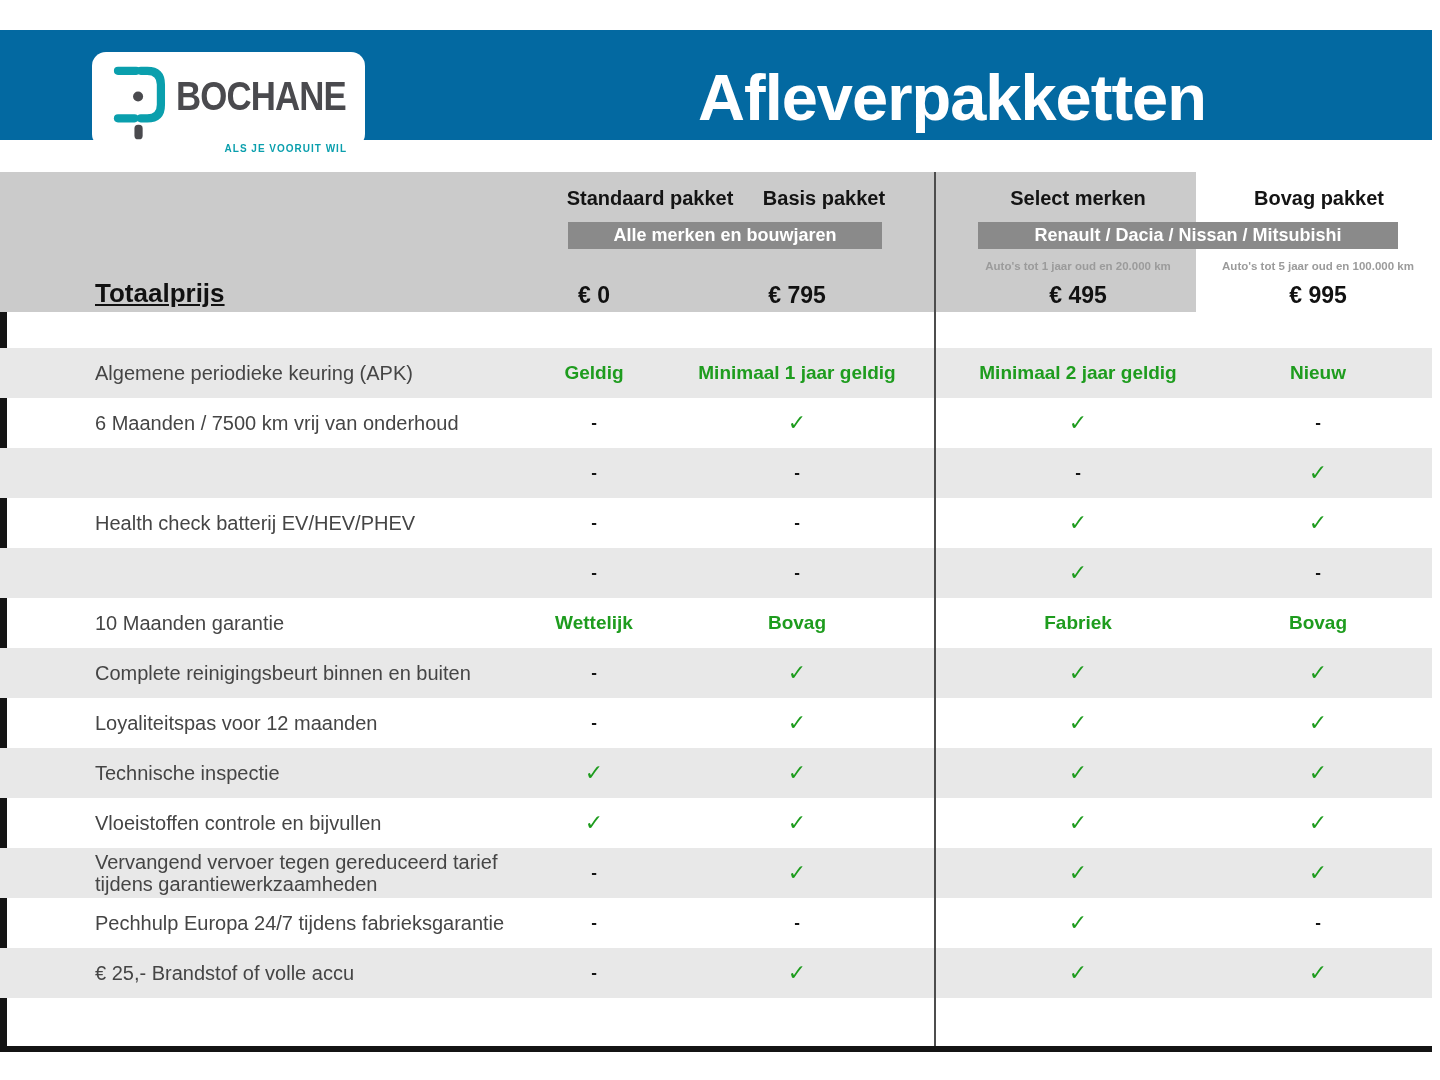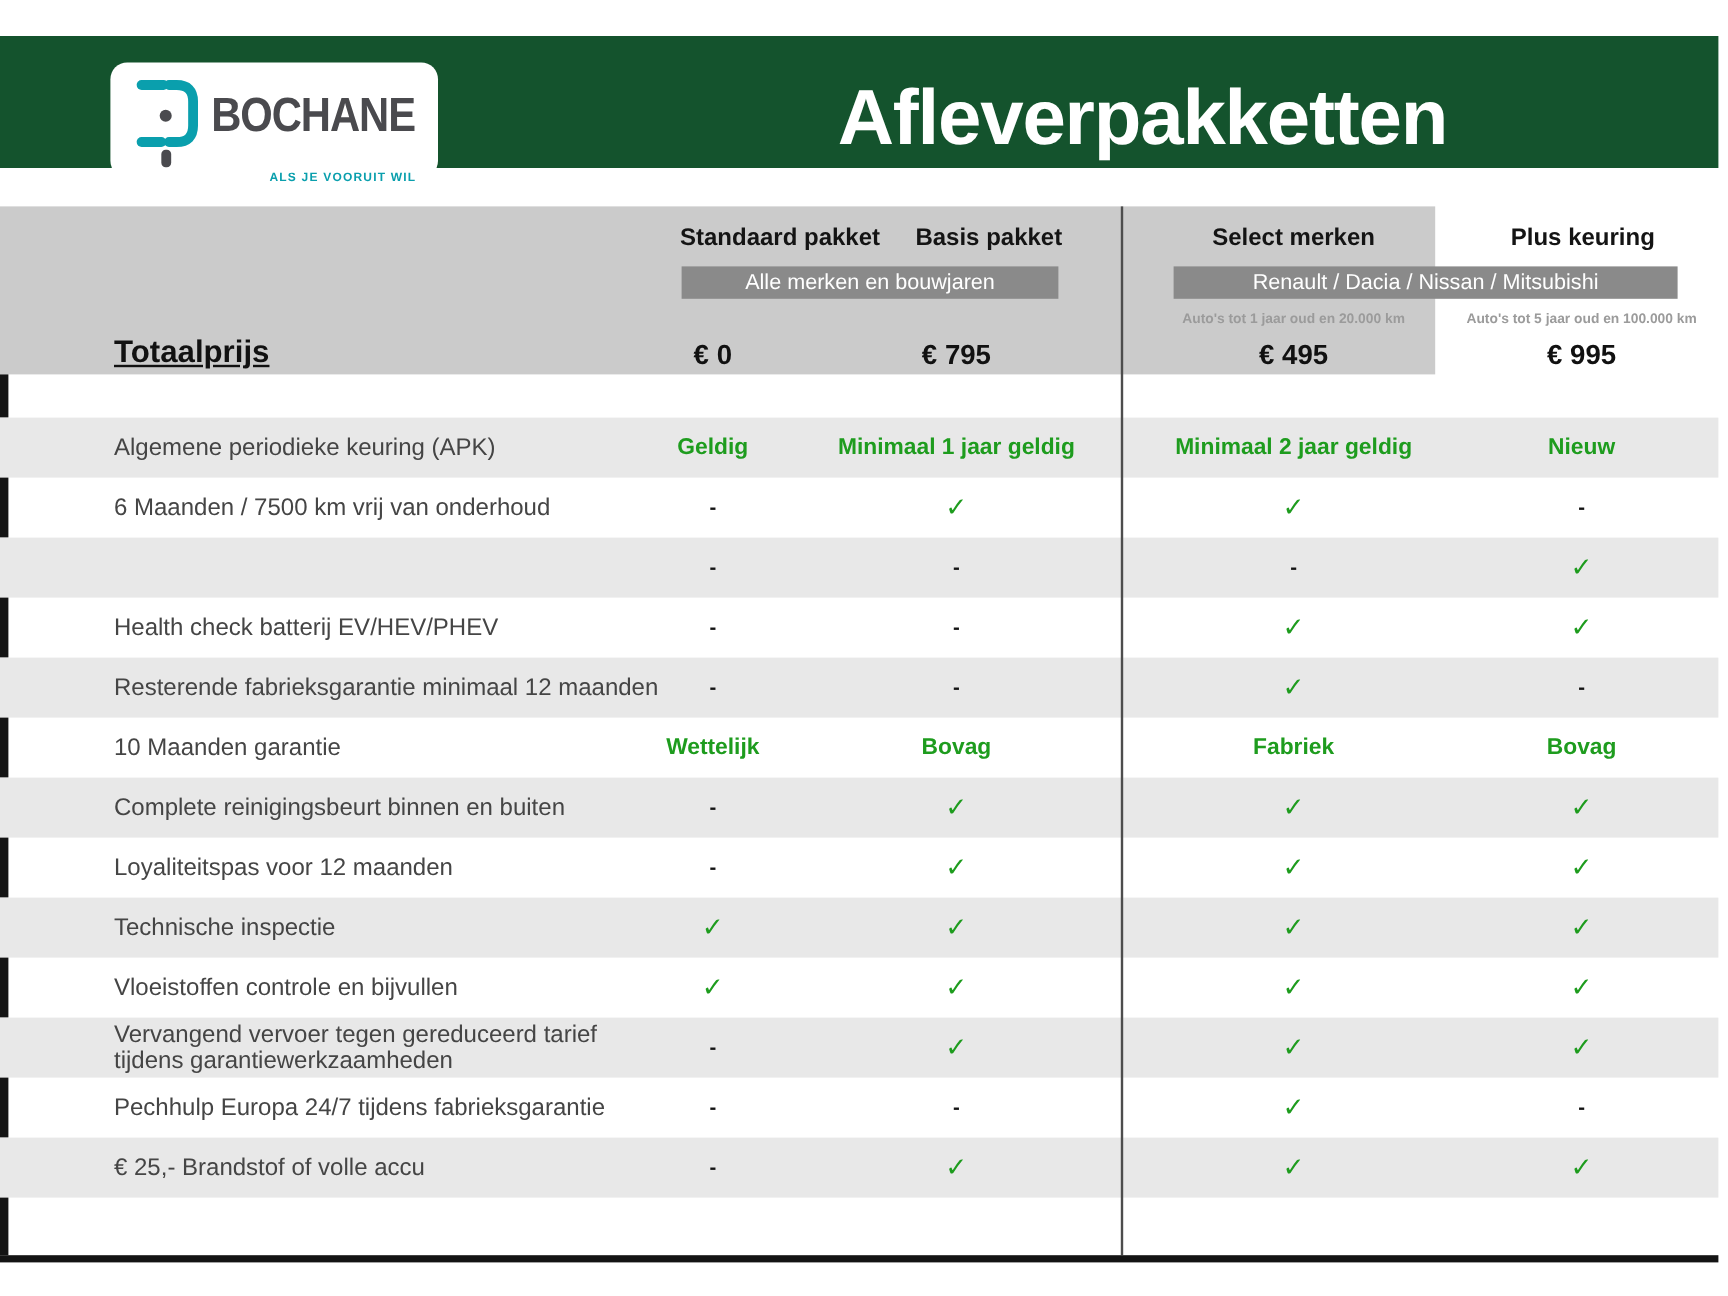--- a/index.html
+++ b/index.html
@@ -1,33 +1,33 @@
 <!DOCTYPE html>
 <html><head>
 <meta charset="utf-8">
 <style>
   html,body{margin:0;padding:0;}
   body{
     width:1440px;height:1080px;position:relative;background:#ffffff;
     font-family:"Liberation Sans",sans-serif;overflow:hidden;
   }
   
-  .teal-band{position:absolute;left:0;top:30px;width:1432px;height:110px;background:#14532d;}
+  .teal-band{position:absolute;left:0;top:30px;width:1432px;height:110px;background:#0369a1;}
   .logo-box{position:absolute;left:92px;top:22px;width:273px;height:96px;background:#ffffff;border-radius:14px;}
   .logo-icon{position:absolute;left:18px;top:7px;width:58px;height:84px;}
   .brand-name{position:absolute;left:84px;top:22px;font-size:40px;font-weight:bold;color:#4a4a4e;
     letter-spacing:-1px;transform:scaleX(.87);transform-origin:left center;white-space:nowrap;}
   .brand-tagline{position:absolute;right:18px;top:67px;font-size:10px;font-weight:bold;color:#0a9fad;letter-spacing:1px;white-space:nowrap;margin-top:24px;}
   .main-title{position:absolute;left:520px;top:30px;width:864px;text-align:center;color:#ffffff;
     font-size:65px;font-weight:bold;letter-spacing:-1px;white-space:nowrap;}
   
   .header-band{position:absolute;left:0;top:172px;width:1196px;height:140px;background:#cbcbcb;}
   .col-head{position:absolute;top:15px;transform:translateX(-50%);font-size:20px;font-weight:bold;color:#141414;white-space:nowrap;}
   .col-head.h0{left:650px}.col-head.h1{left:824px}.col-head.h2{left:1078px}.col-head.h3{left:1319px}
-  .banner{position:absolute;top:50px;height:27px;background:#8a8a8a;color:#ffffff;font-weight:normal;font-size:18px;
+  .banner{position:absolute;top:50px;height:27px;background:#8a8a8a;color:#ffffff;font-weight:bold;font-size:18px;
     display:flex;align-items:center;justify-content:center;white-space:nowrap;}
   .banner.b0{left:568px;width:314px;}
   .banner.b1{left:978px;width:420px;}
   .note{position:absolute;top:88px;transform:translateX(-50%);font-size:11.5px;font-weight:bold;color:#9b9b9b;white-space:nowrap;}
   .note.n2{left:1078px}.note.n3{left:1318px}
   .total-label{position:absolute;left:95px;top:106px;font-size:26px;font-weight:bold;color:#111111;text-decoration:underline;}
   .price{position:absolute;top:110px;transform:translateX(-50%);font-size:23px;font-weight:bold;color:#111111;white-space:nowrap;}
   .price.p0{left:594px}.price.p1{left:797px}.price.p2{left:1078px}.price.p3{left:1318px}
   
   .table{position:absolute;left:0;top:312px;width:1432px;}
@@ -63,21 +63,21 @@
     <span class="brand-name">BOCHANE</span>
     <span class="brand-tagline">ALS JE VOORUIT WIL</span>
   </div>
   <div class="main-title">Afleverpakketten</div>
 </div>
 
 <div class="header-band">
   <span class="col-head h0">Standaard pakket</span>
   <span class="col-head h1">Basis pakket</span>
   <span class="col-head h2">Select merken</span>
-  <span class="col-head h3">Plus keuring</span>
+  <span class="col-head h3">Bovag pakket</span>
 
   <div class="banner b0">Alle merken en bouwjaren</div>
   <div class="banner b1">Renault / Dacia / Nissan / Mitsubishi</div>
 
   <span class="note n2">Auto's tot 1 jaar oud en 20.000 km</span>
   <span class="note n3">Auto's tot 5 jaar oud en 100.000 km</span>
 
   <span class="total-label">Totaalprijs</span>
   <span class="price p0">€ 0</span>
   <span class="price p1">€ 795</span>
@@ -108,21 +108,20 @@
       <span class="cell c3 check">✓</span>
     </div>
     <div class="row plain">
     <span class="row-label">Health check batterij EV/HEV/PHEV</span>
   <span class="cell c0 dash">-</span>
       <span class="cell c1 dash">-</span>
       <span class="cell c2 check">✓</span>
       <span class="cell c3 check">✓</span>
     </div>
     <div class="row shaded">
-    <span class="row-label">Resterende fabrieksgarantie minimaal 12 maanden</span>
   <span class="cell c0 dash">-</span>
       <span class="cell c1 dash">-</span>
       <span class="cell c2 check">✓</span>
       <span class="cell c3 dash">-</span>
     </div>
     <div class="row plain">
     <span class="row-label">10 Maanden  garantie</span>
   <span class="cell c0 ctext">Wettelijk</span>
       <span class="cell c1 ctext">Bovag</span>
       <span class="cell c2 ctext">Fabriek</span>

